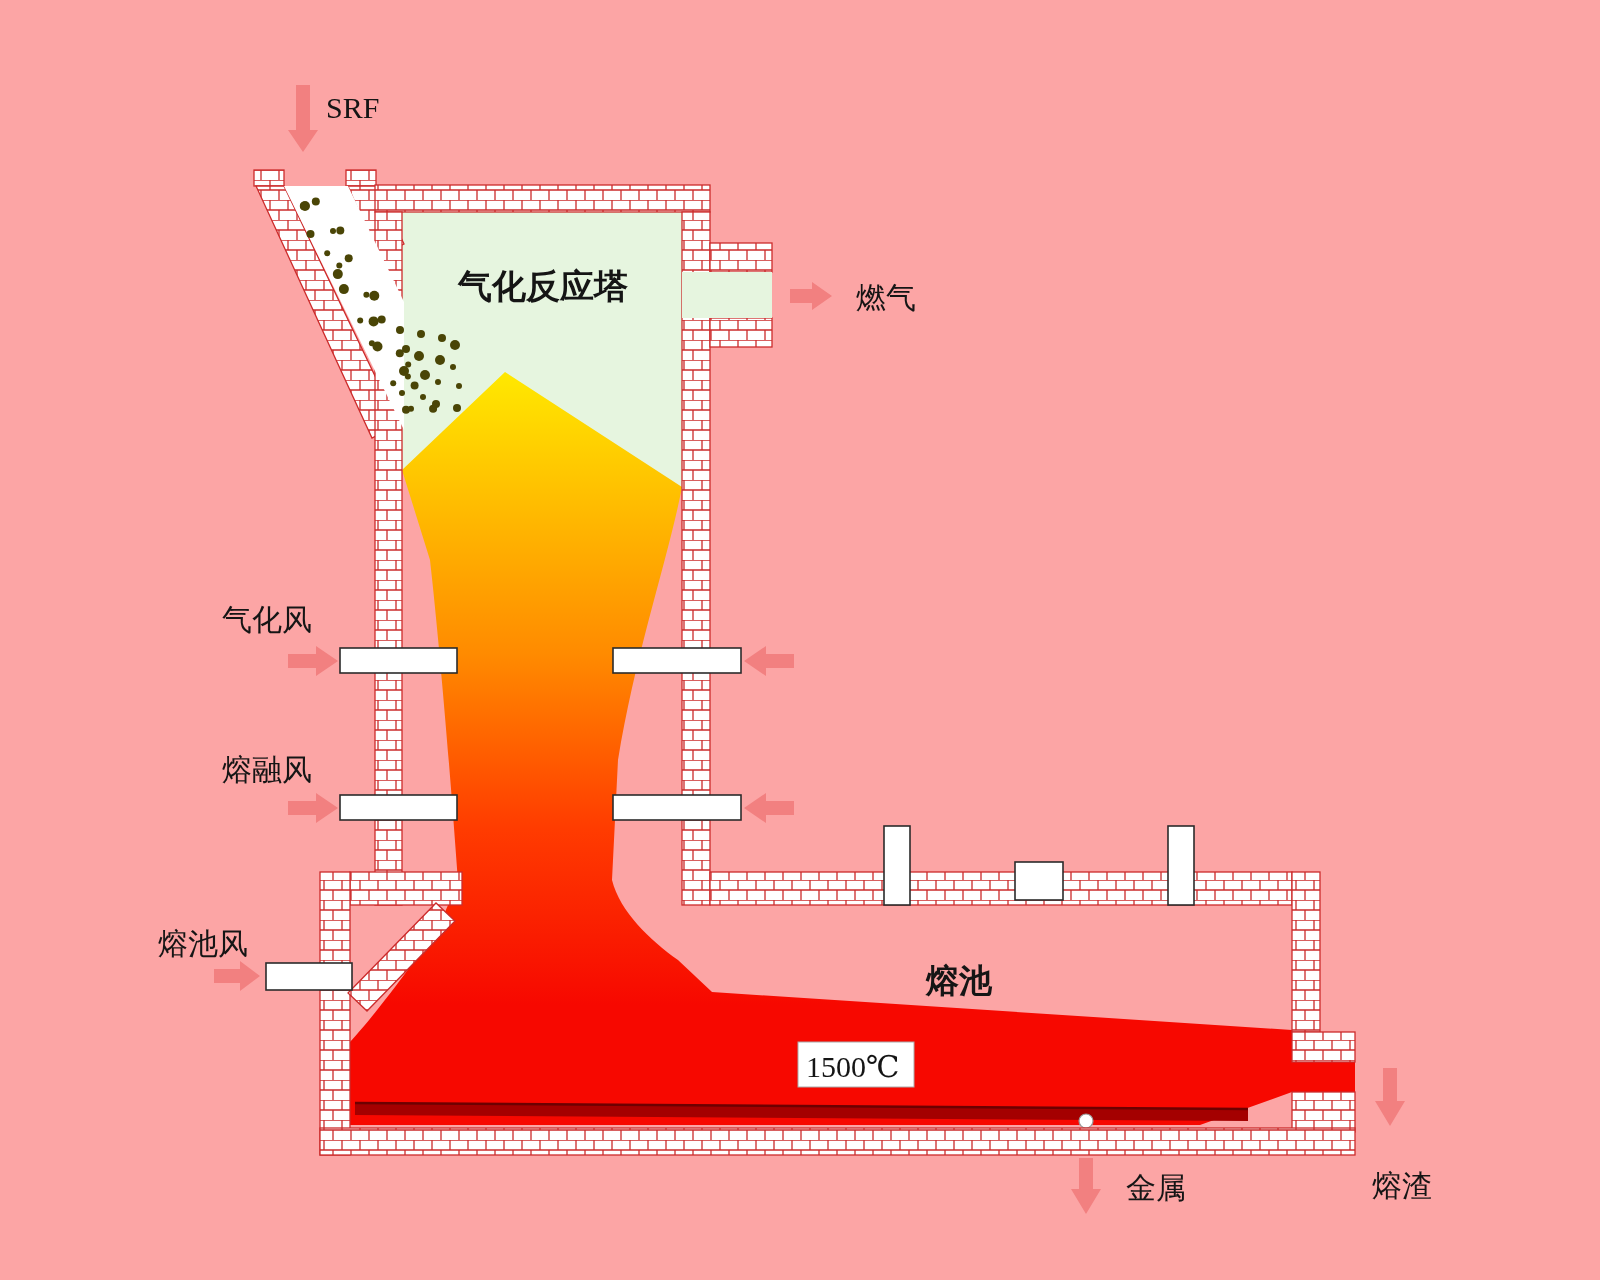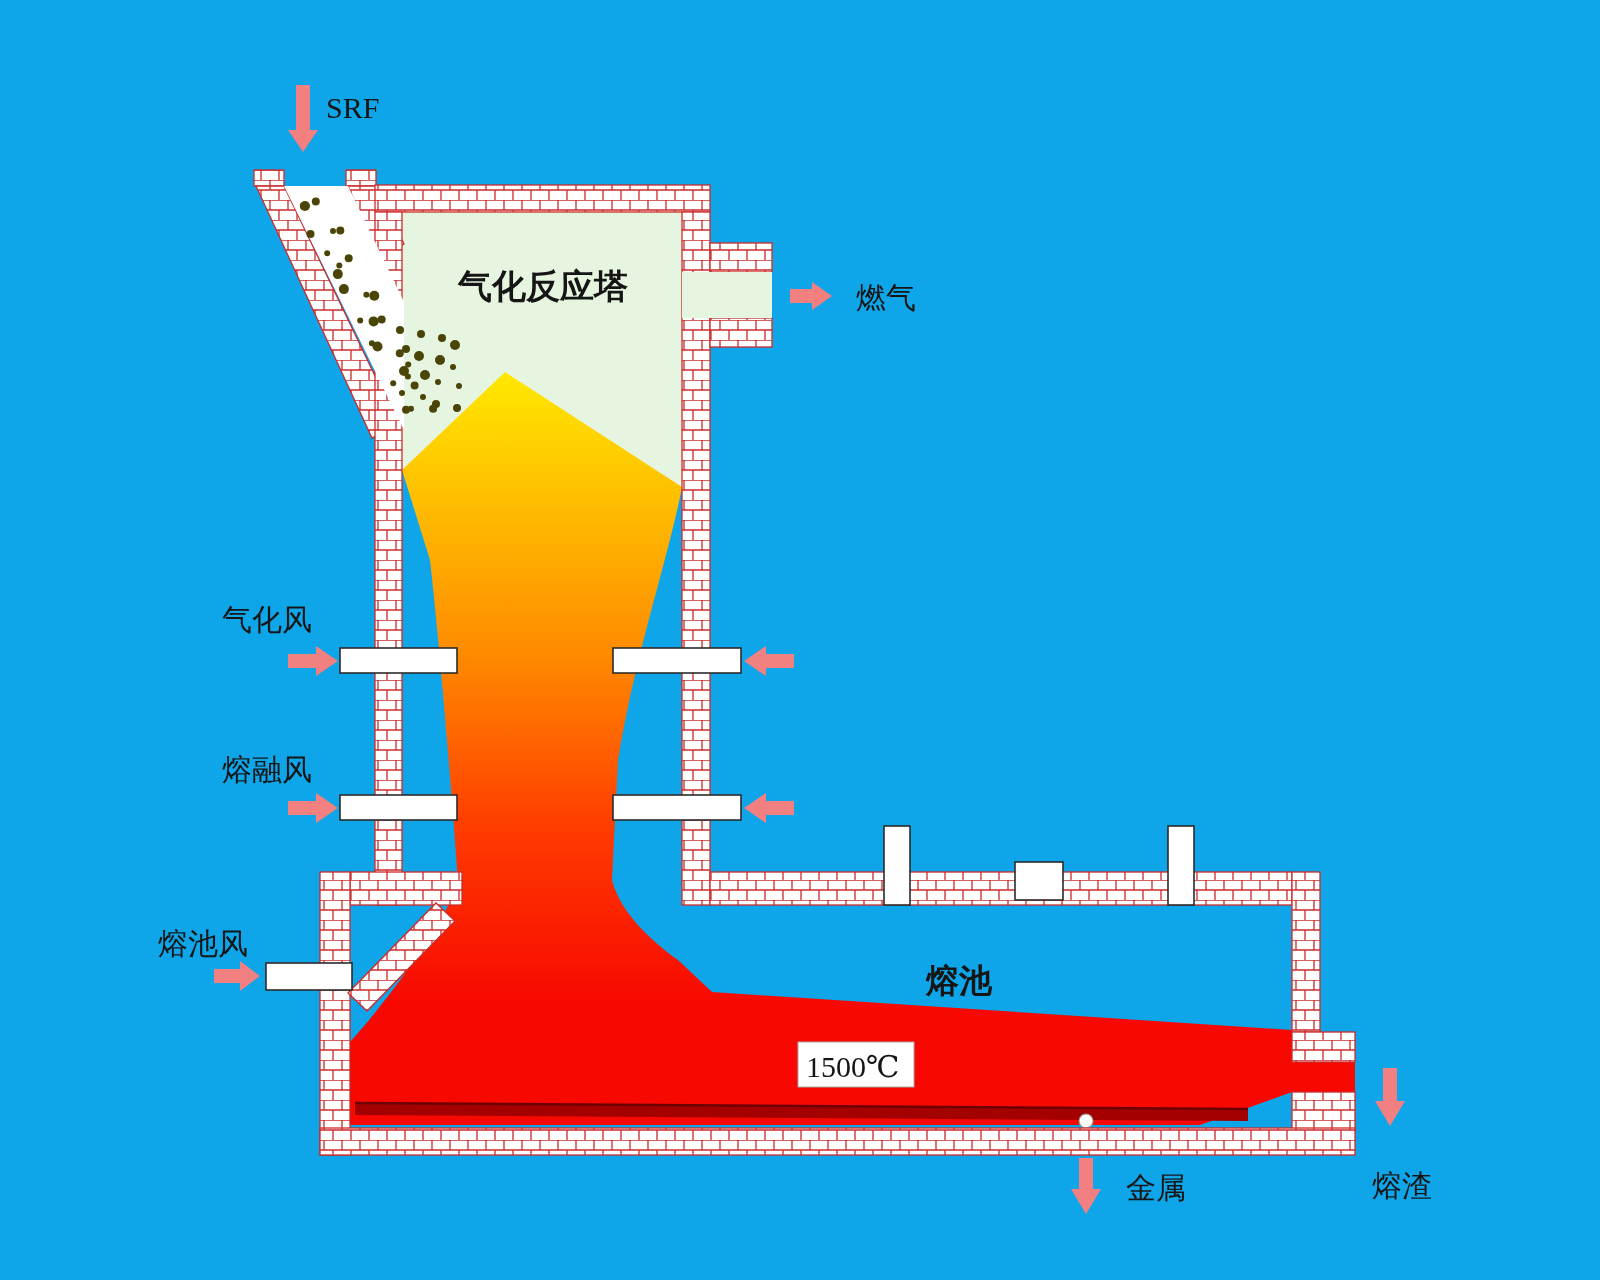--- a/index.html
+++ b/index.html
@@ -1,16 +1,16 @@
 <!DOCTYPE html>
 <html style="--brick-line: #cc2b2b; --interior-green: #e6f5df; --arrow: #f28080; --flame-top: #ffe900; --flame-mid: #ff8a00; --flame-deep: #ff3c00; --pool-red: #f70800; --metal-layer: #a40000; --feed-dots: #4a4506;"><head>
 <meta charset="utf-8">
 <style>
   html,body{margin:0;padding:0;background:#ffffff;}
-  .stage{width:1600px;height:1280px;position:relative;background:#0ea5e9;overflow:hidden;}
+  .stage{width:1600px;height:1280px;position:relative;background:#fca5a5;overflow:hidden;}
   .brick{fill:url(#brickPat);stroke:var(--brick-line,#cc2b2b);stroke-width:1.3;}
   .brickline{stroke:var(--brick-line,#cc2b2b);stroke-width:1.3;fill:none;}
   .interior-green{fill:var(--interior-green,#e6f5df);}
   .port{fill:#ffffff;stroke:#2b2b2b;stroke-width:1.6;}
   .arrow{fill:var(--arrow,#f28080);}
   .dot{fill:var(--feed-dots,#4a4506);}
   .label{font-family:"Liberation Serif","DejaVu Serif",serif;font-size:30px;fill:#151515;}
   .label-bold{font-weight:bold;font-size:34px;}
   .pool-title{font-weight:bold;font-size:33px;}
   .temp-box{fill:#ffffff;stroke:#aaaaaa;stroke-width:1;}

